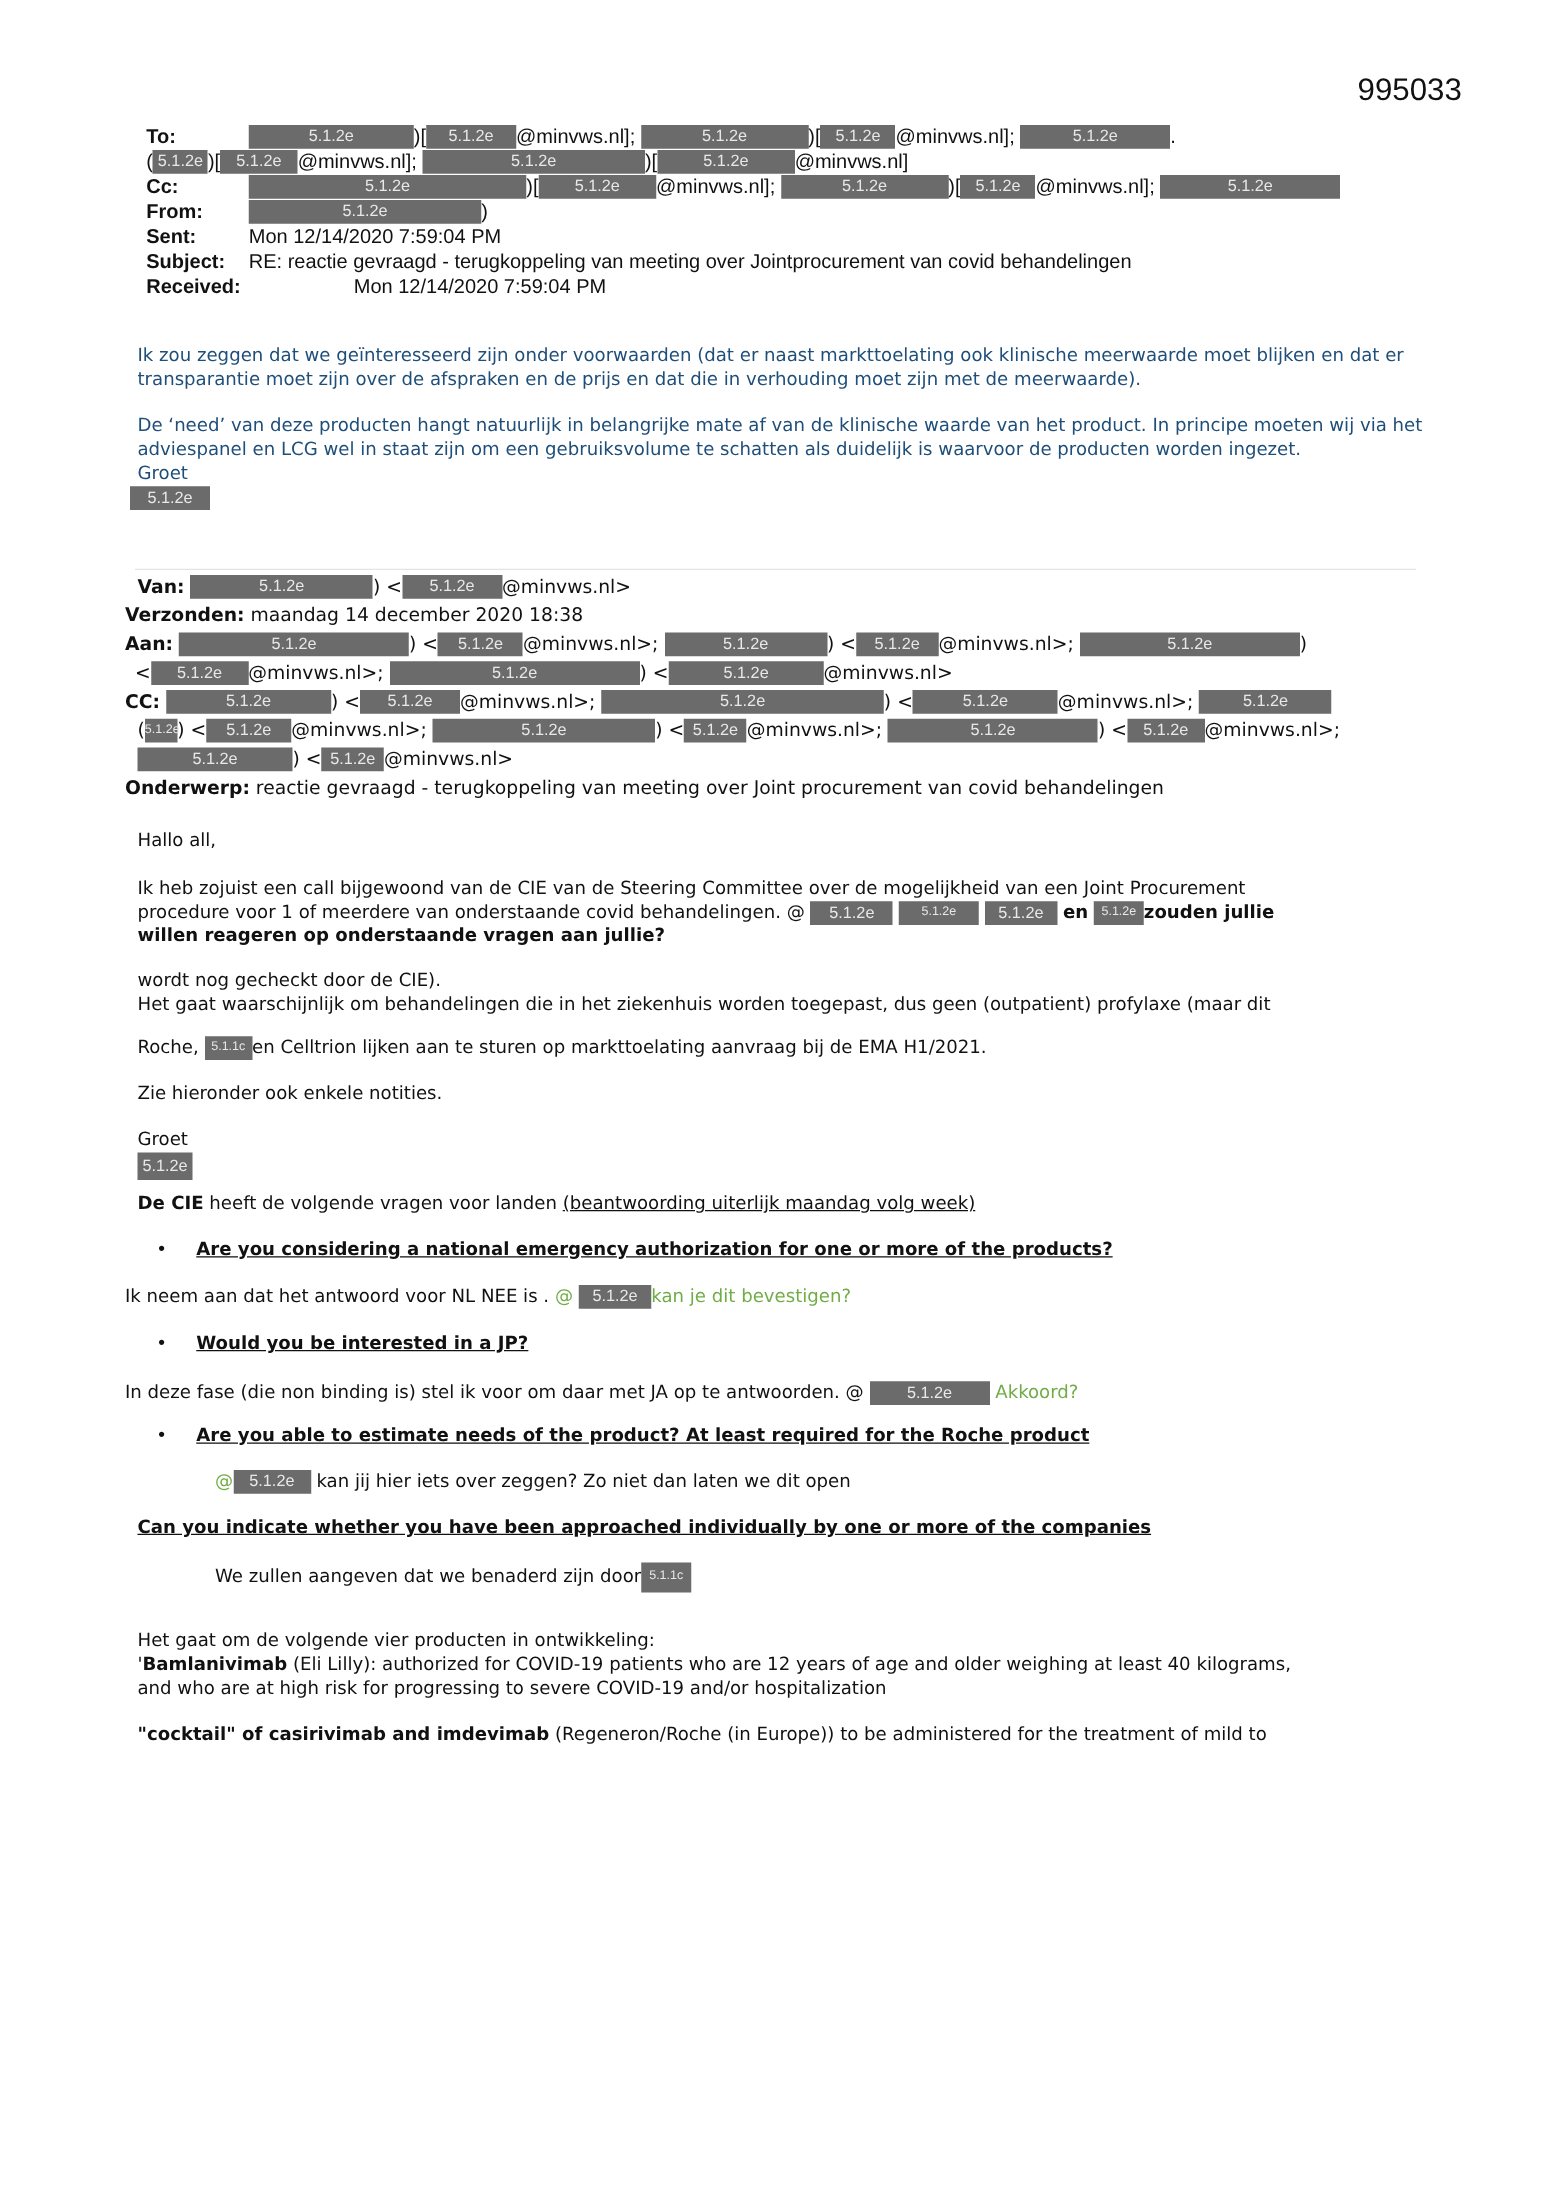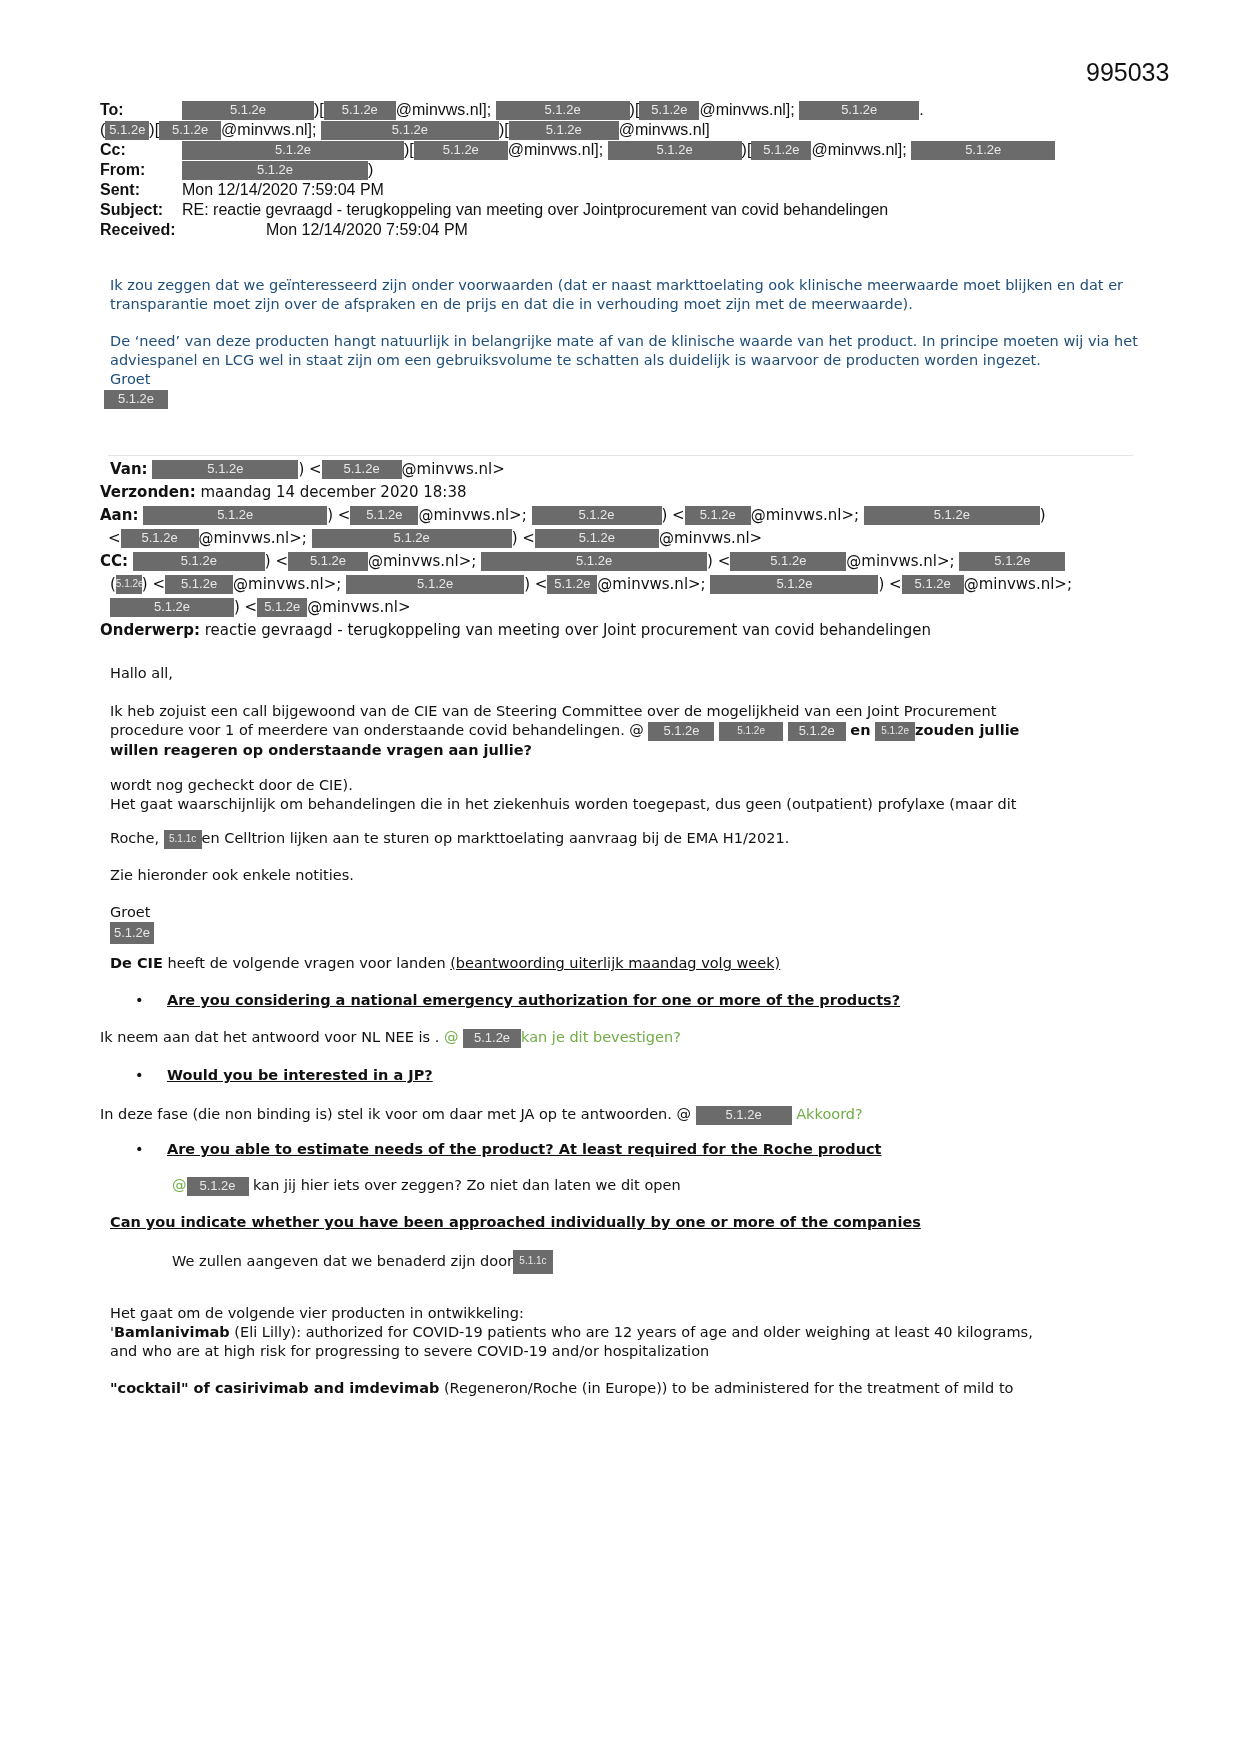--- a/index.html
+++ b/index.html
@@ -1,35 +1,35 @@
 <!DOCTYPE html>
 <html><head>
 <meta charset="utf-8">
 <style>
   html, body { margin: 0; padding: 0; background: #ffffff; }
   body { width: 1241px; height: 1754px; position: relative; overflow: hidden; }
   .page-id { position: absolute; left: 1086px; top: 58px; font-family: "Liberation Sans", sans-serif; font-size: 25px; color: #111; }
   .hdr { position: absolute; left: 100px; top: 100px; width: 1060px; font-family: "Liberation Sans", sans-serif; font-size: 16px; color: #111; }
-  .hdr .line { height: 20px; line-height: 20px; white-space: nowrap; position: relative; }
+  .hdr .line { height: 20px; line-height: 20px; white-space: nowrap; position: relative; margin-left: 17px; }
   .hdr .lbl { font-weight: bold; display: inline-block; width: 82px; }
   .r { display: inline-block; background: #6b6b6b; color: #e8e8e8; text-align: center; font-family: "Liberation Sans", sans-serif; font-size: 13px; height: 19px; line-height: 17px; vertical-align: middle; }
   .r.sm { font-size: 10px; }
   .u { text-decoration: underline; }
   .body-blue { position: absolute; left: 110px; top: 276px; width: 1040px; font-family: "DejaVu Sans", sans-serif; font-size: 14.5px; color: #1f4e79; line-height: 19px; }
   .body-blue p { margin: 0 0 18px 0; }
   .sep { position: absolute; left: 108px; top: 455px; width: 1025px; height: 1px; background: #e4e4e4; }
   .fwd { position: absolute; left: 100px; top: 458px; width: 1060px; font-family: "DejaVu Sans", sans-serif; font-size: 15px; color: #111; }
   .fwd .line { height: 23px; line-height: 23px; white-space: nowrap; }
   .fwd b { font-weight: bold; }
   .msg { position: absolute; left: 100px; top: 664px; width: 1060px; font-family: "DejaVu Sans", sans-serif; font-size: 14.5px; color: #111; line-height: 19px; }
   .msg .blk { position: absolute; left: 10px; white-space: nowrap; }
   .msg .wrap { white-space: normal; width: 1030px; }
   .green { color: #70ad47; }
   .link { color: #1f6fb2; text-decoration: underline; }
-  .bul { position: absolute; left: 35px; }
+  .bul { position: absolute; left: 25px; }
   .bul .dot { display: inline-block; width: 32px; }
 </style>
 </head>
 <body>
 
 <div class="page-id">995033</div>
 
 <div class="hdr">
   <div class="line">
     <span class="lbl">To:</span><span class="r" style="width:132px">5.1.2e</span>)[<span class="r" style="width:72px">5.1.2e</span><span>@minvws.nl];</span> <span class="r" style="width:134px">5.1.2e</span>)[<span class="r" style="width:60px">5.1.2e</span><span>@minvws.nl];</span> <span class="r" style="width:120px">5.1.2e</span>.

